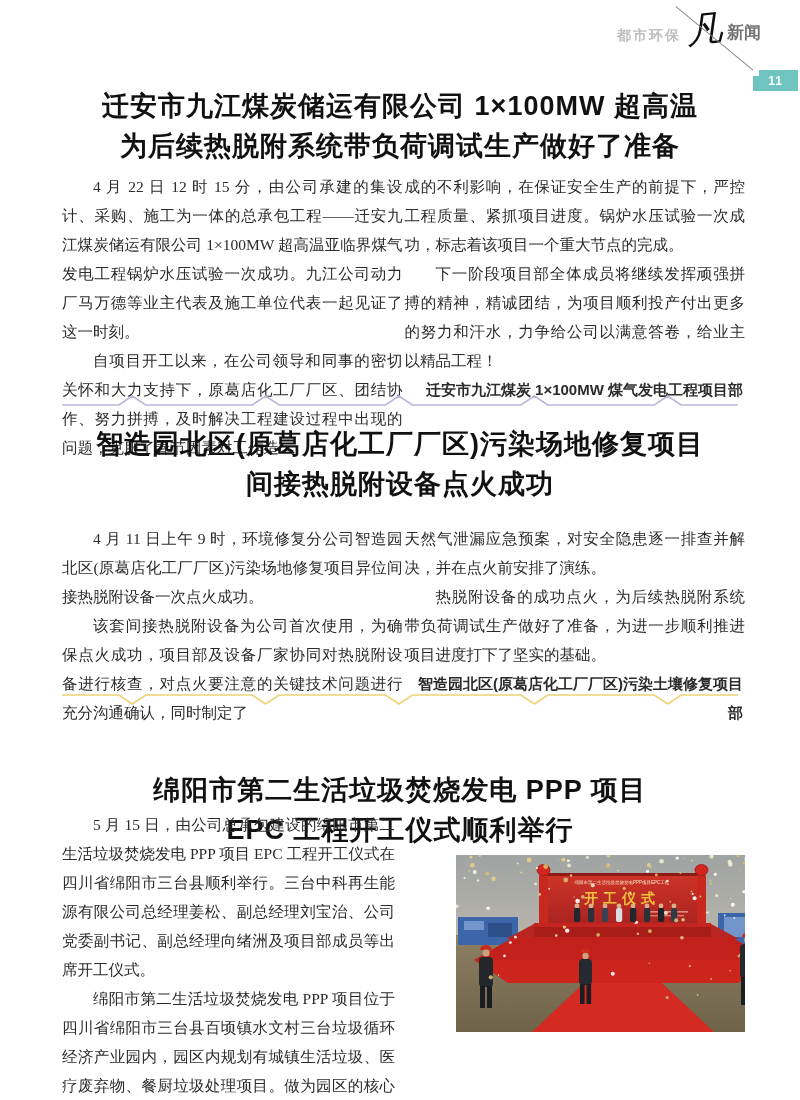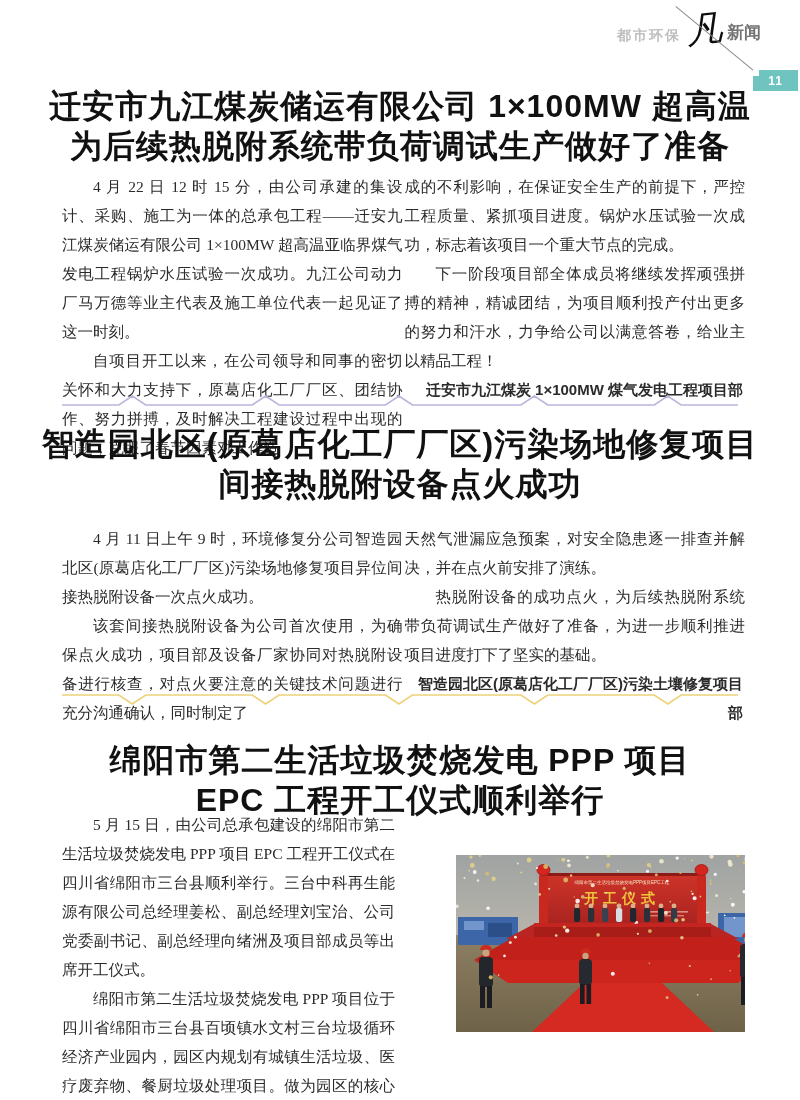--- a/index.html
+++ b/index.html
@@ -20,21 +20,21 @@
   .diag-line{position:absolute;left:676px;top:6px;width:101px;height:0;
          border-top:1.5px solid #8a8a8a;transform:rotate(39.5deg);transform-origin:left top;}
   .page-tab{position:absolute;left:753px;top:70px;width:45px;height:21px;background:var(--teal);
          display:flex;align-items:center;justify-content:center;}
   .page-tab .notch{position:absolute;left:0;top:0;width:6px;height:6px;background:#fff;}
   .page-tab .num{color:#fff;font-family:"Liberation Sans",sans-serif;font-size:12px;
          font-weight:700;letter-spacing:1px;}
   
   .art-title{position:absolute;left:0;width:800px;text-align:center;
          font-family:"Liberation Sans",sans-serif;font-weight:700;color:var(--title-color);
-         font-size:32px;line-height:40px;letter-spacing:1px;}
+         font-size:27px;line-height:40px;letter-spacing:1px;}
   .cols{position:absolute;left:62px;width:683px;display:flex;gap:2px;}
   .col{flex:1;font-size:15.5px;line-height:29px;text-align:justify;}
   .col p{text-indent:2em;}
   .col p.cont{text-indent:0;}
   .col p.byline{text-indent:0;text-align:right;font-family:"Liberation Sans",sans-serif;
          font-weight:700;font-size:15px;padding-right:2px;}
   .divider{position:absolute;left:62px;width:676px;height:14px;}
   .divider svg{display:block;width:100%;height:100%;}
   .zig-lavender{stroke:var(--divider-lavender);}
   .zig-gold{stroke:var(--divider-gold);}
@@ -93,21 +93,21 @@
       <p class="byline">智造园北区(原葛店化工厂厂区)污染土壤修复项目部</p>
     </div>
   </div>
 
   <div class="divider" style="top:692px;">
     <svg viewBox="0 0 654 14" preserveAspectRatio="none">
       <path class="zig-gold" fill="none" stroke-width="1.6" d="M0,3 H55 L68,12 L81,3 H184 L197,12 L210,3 H313 L326,12 L339,3 H444 L457,12 L470,3 H573 L586,12 L599,3 H654"></path>
     </svg>
   </div>
 
-  <div class="art-title" style="top:740px;">
+  <div class="art-title" style="top:770px;">
     <div>绵阳市第二生活垃圾焚烧发电 PPP 项目</div>
     <div>EPC 工程开工仪式顺利举行</div>
   </div>
   <div class="cols" style="top:810px;width:333px;">
     <div class="col">
       <p>5 月 15 日，由公司总承包建设的绵阳市第二生活垃圾焚烧发电 PPP 项目 EPC 工程开工仪式在四川省绵阳市三台县顺利举行。三台中科再生能源有限公司总经理姜松、副总经理刘宝治、公司党委副书记、副总经理向绪洲及项目部成员等出席开工仪式。</p>
       <p>绵阳市第二生活垃圾焚烧发电 PPP 项目位于四川省绵阳市三台县百顷镇水文村三台垃圾循环经济产业园内，园区内规划有城镇生活垃圾、医疗废弃物、餐厨垃圾处理项目。做为园区的核心工程，生活垃圾焚烧发电项目建设</p>
     </div>
   </div>
 

